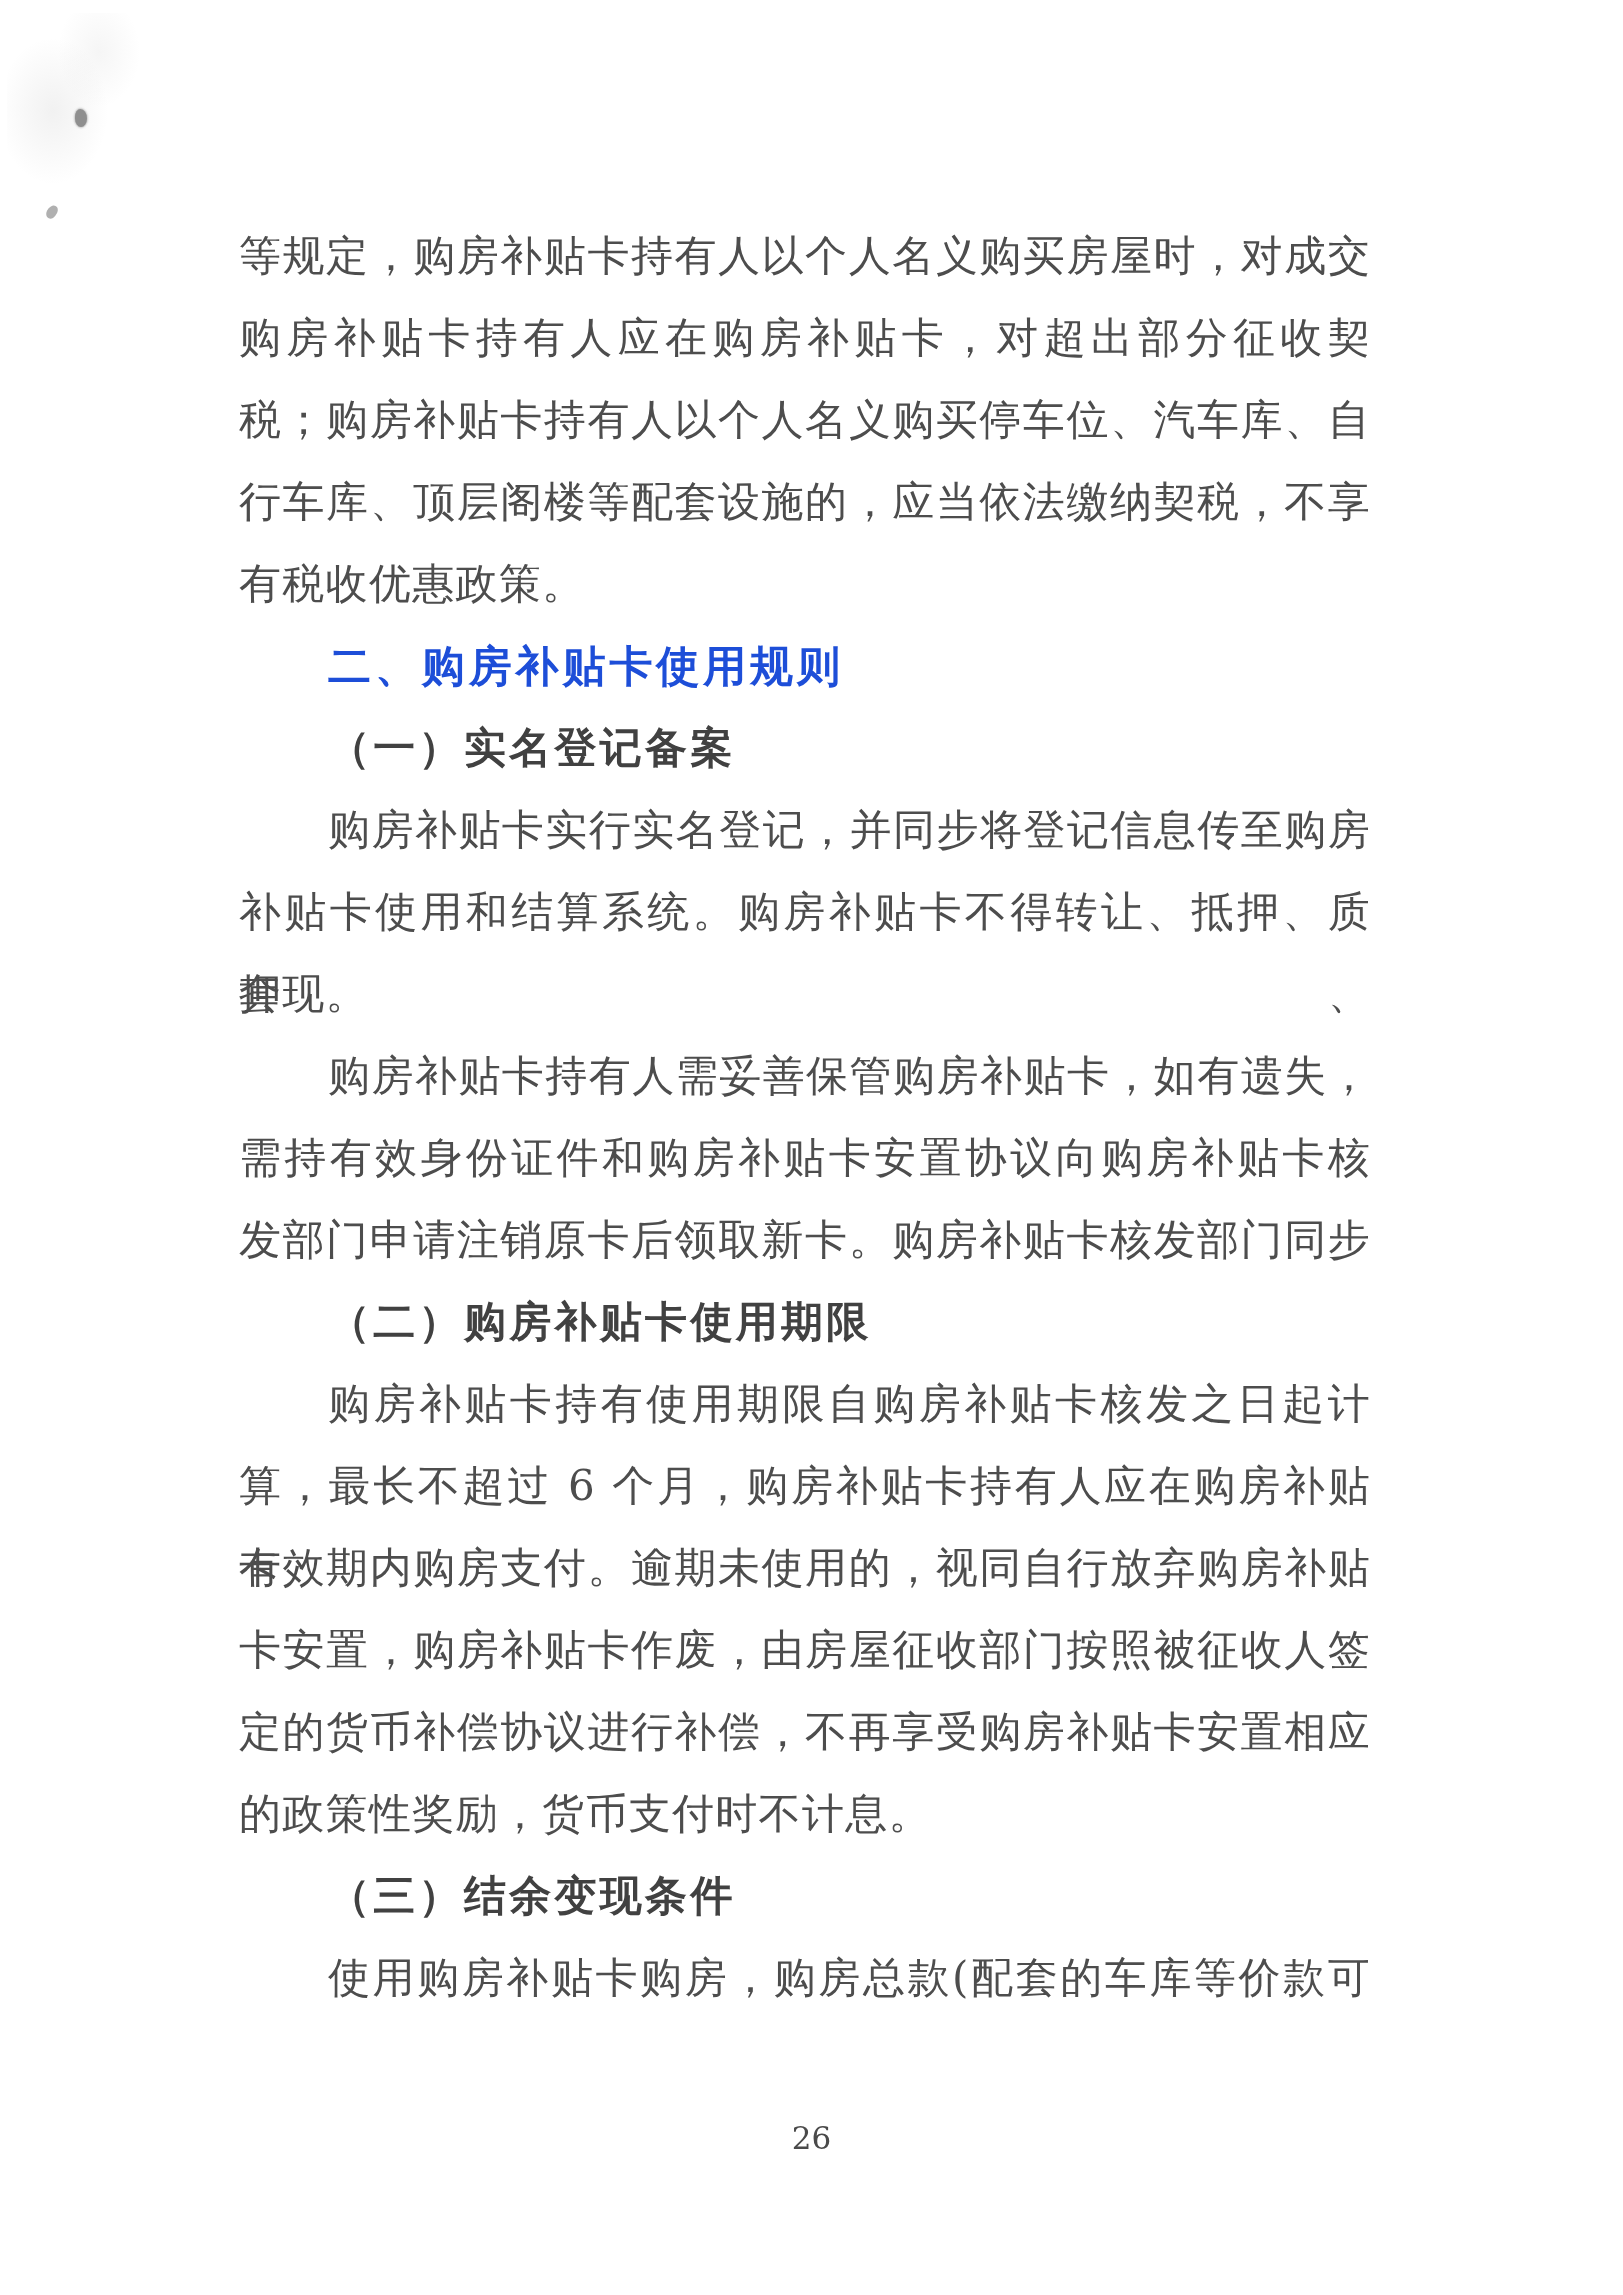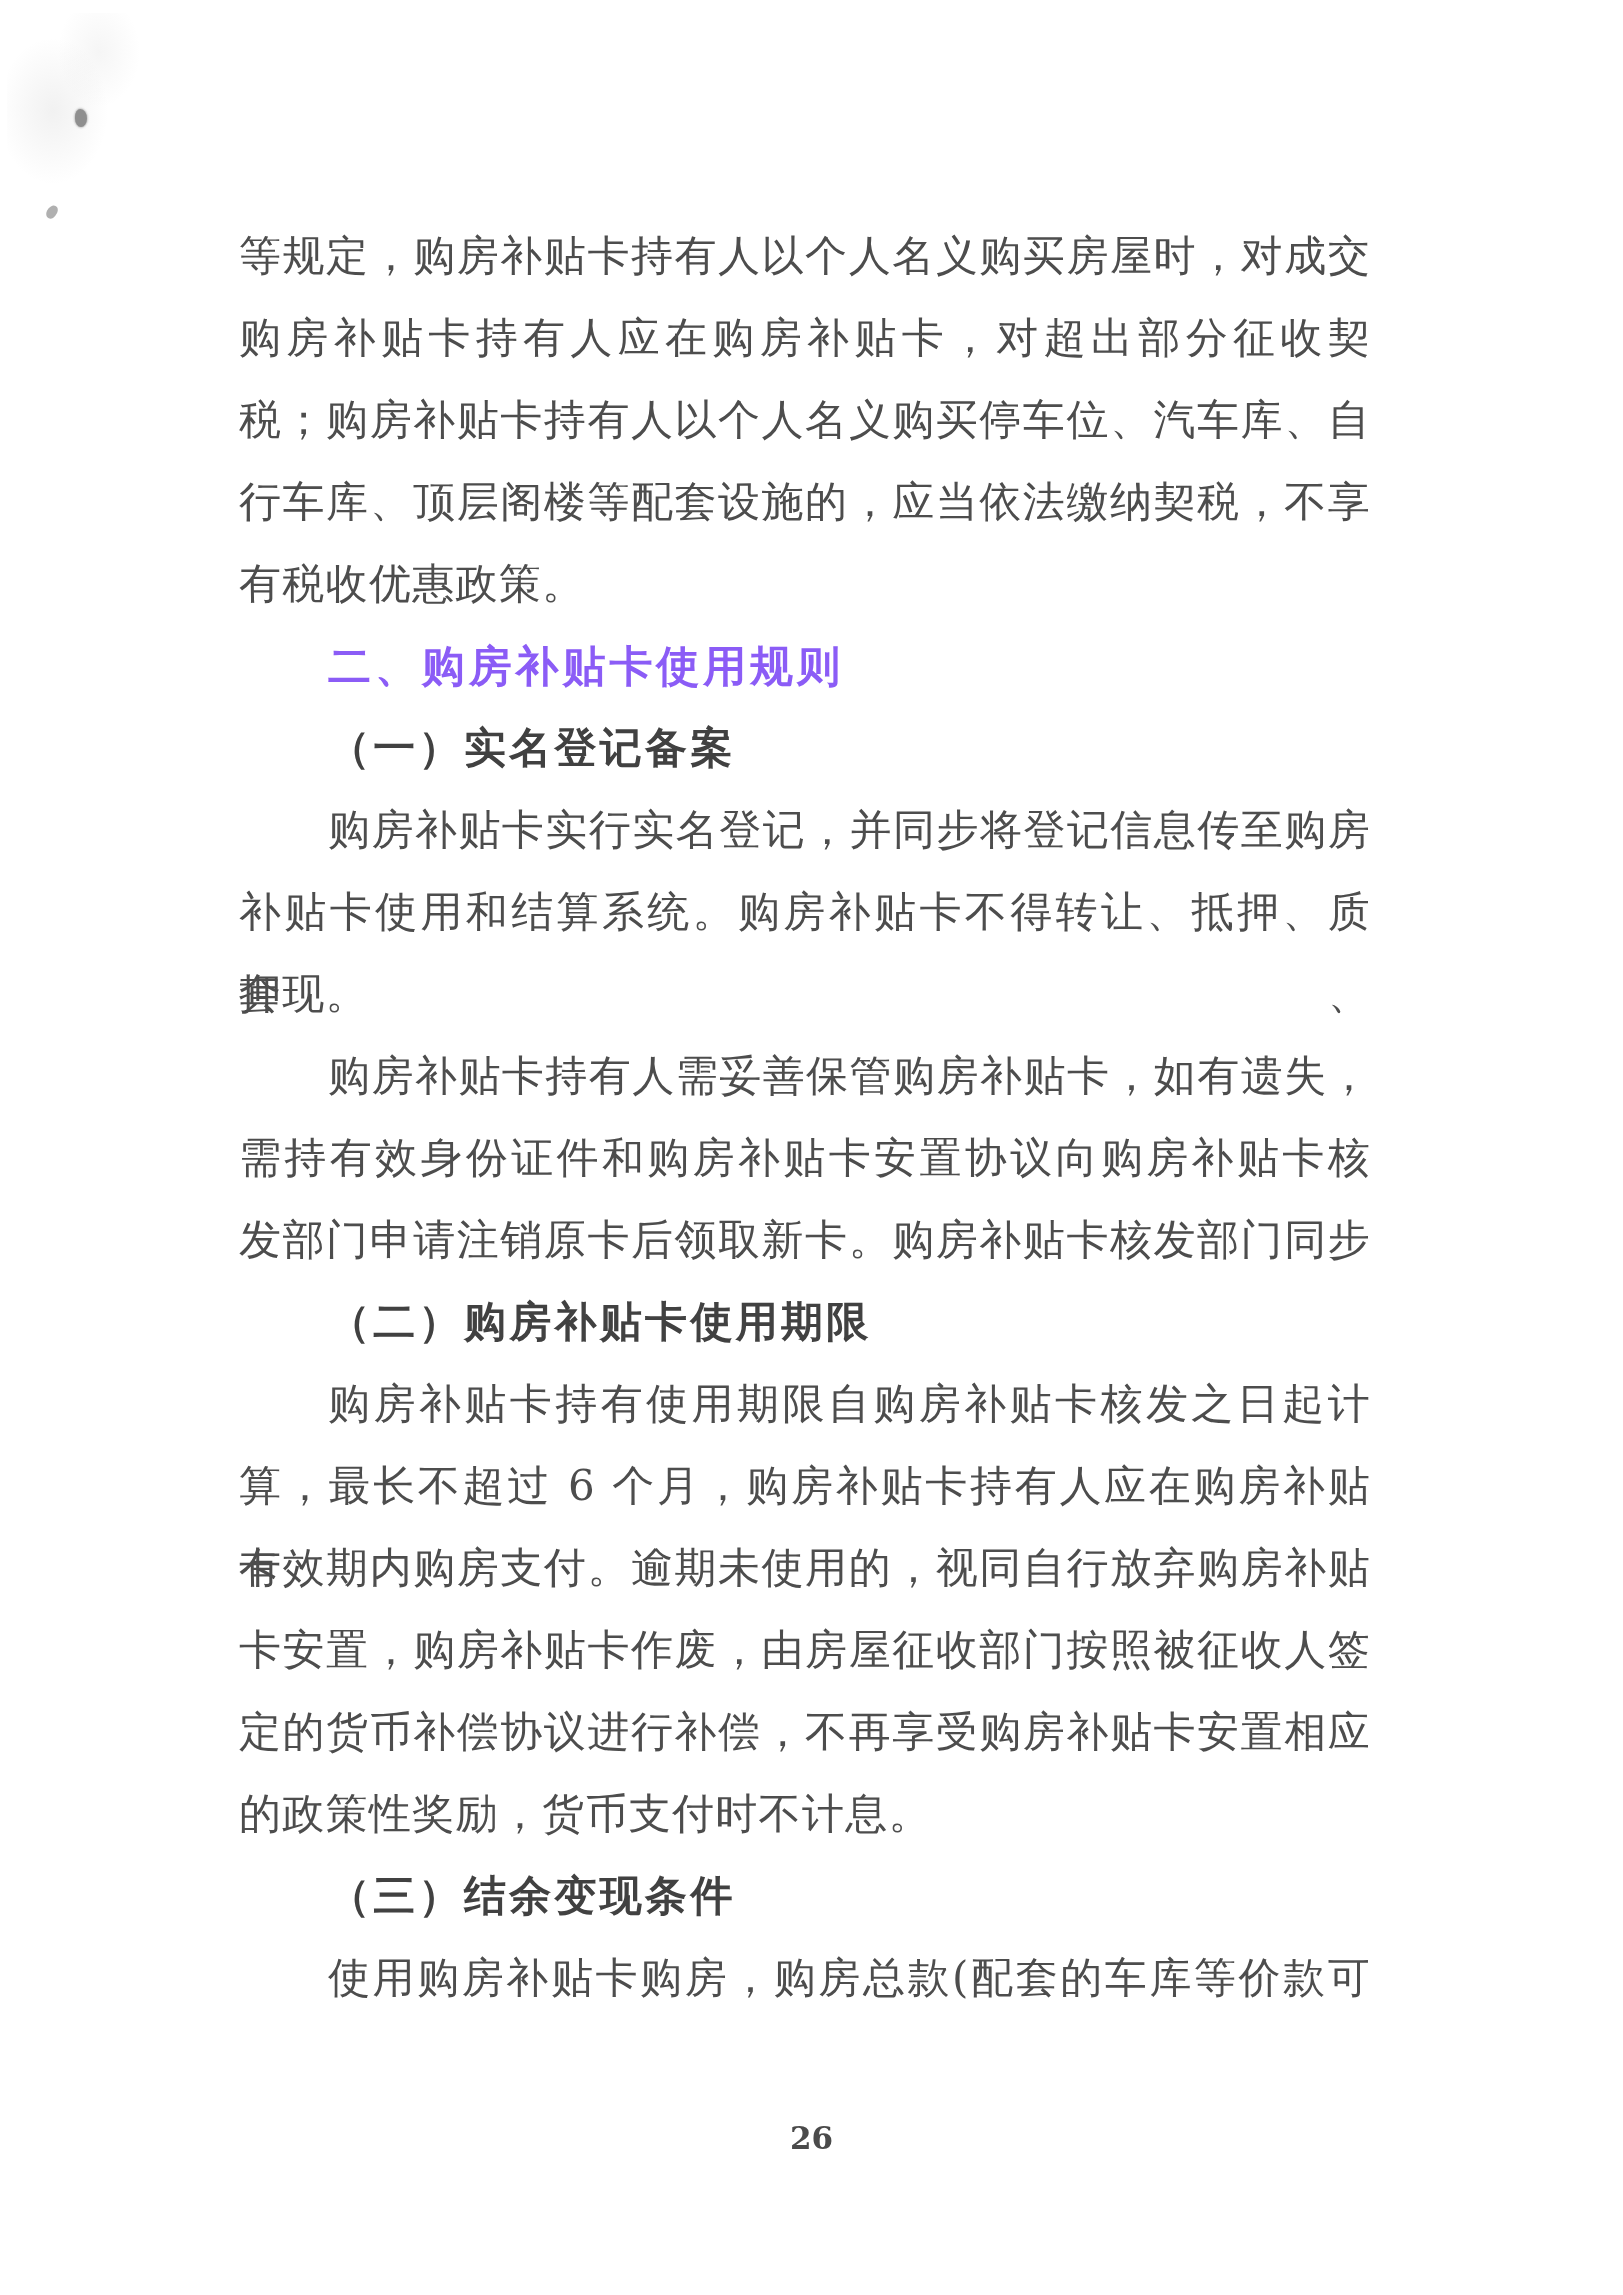--- a/index.html
+++ b/index.html
@@ -68,40 +68,39 @@
     text-align: justify;
     text-align-last: justify;
     text-justify: inter-character;
   }
   .line.indent {
     text-indent: 89px;
   }
   .line.heading {
     font-family: "Liberation Sans", "DejaVu Sans", sans-serif;
     font-weight: 700;
-    color: #8b5cf6;
+    color: #1d4ed8;
     font-size: 43px;
     letter-spacing: 3.9px;
   }
   .line.subheading {
     font-weight: 700;
     color: #414141;
     letter-spacing: 3.3px;
   }
   .page-footer {
     position: absolute;
     left: 0;
     top: 2119px;
     width: 100%;
     text-align: center;
     font-size: 31px;
     line-height: 39px;
     color: #4a4a4a;
     font-family: "DejaVu Serif", "Liberation Serif", serif;
-    font-weight: bold;
   }
 </style>
 </head>
 <body>
 
 <div class="page">
 
   <div class="corner-smudge"></div>
   <div class="speck-1"></div>
   <div class="speck-2"></div>

